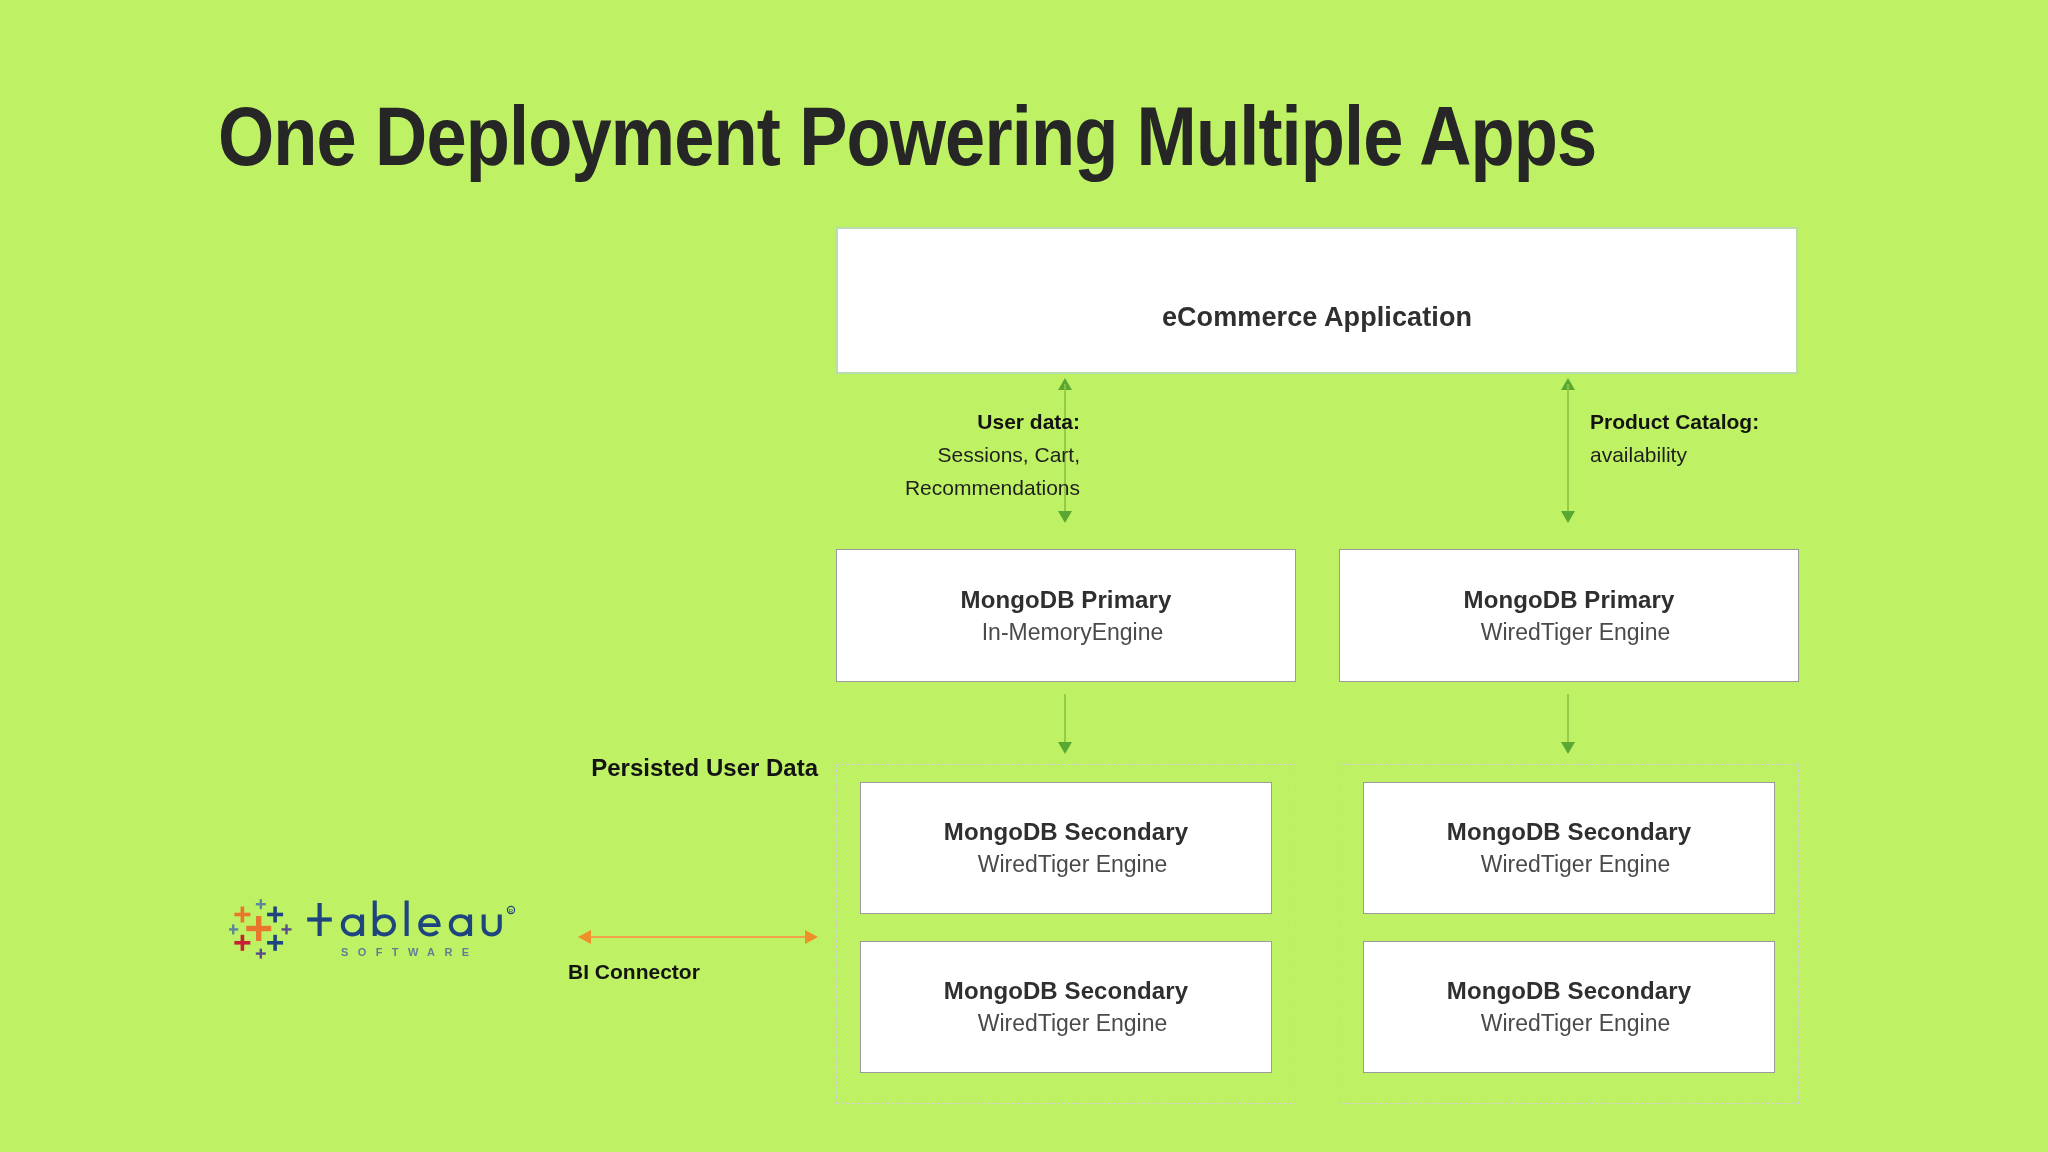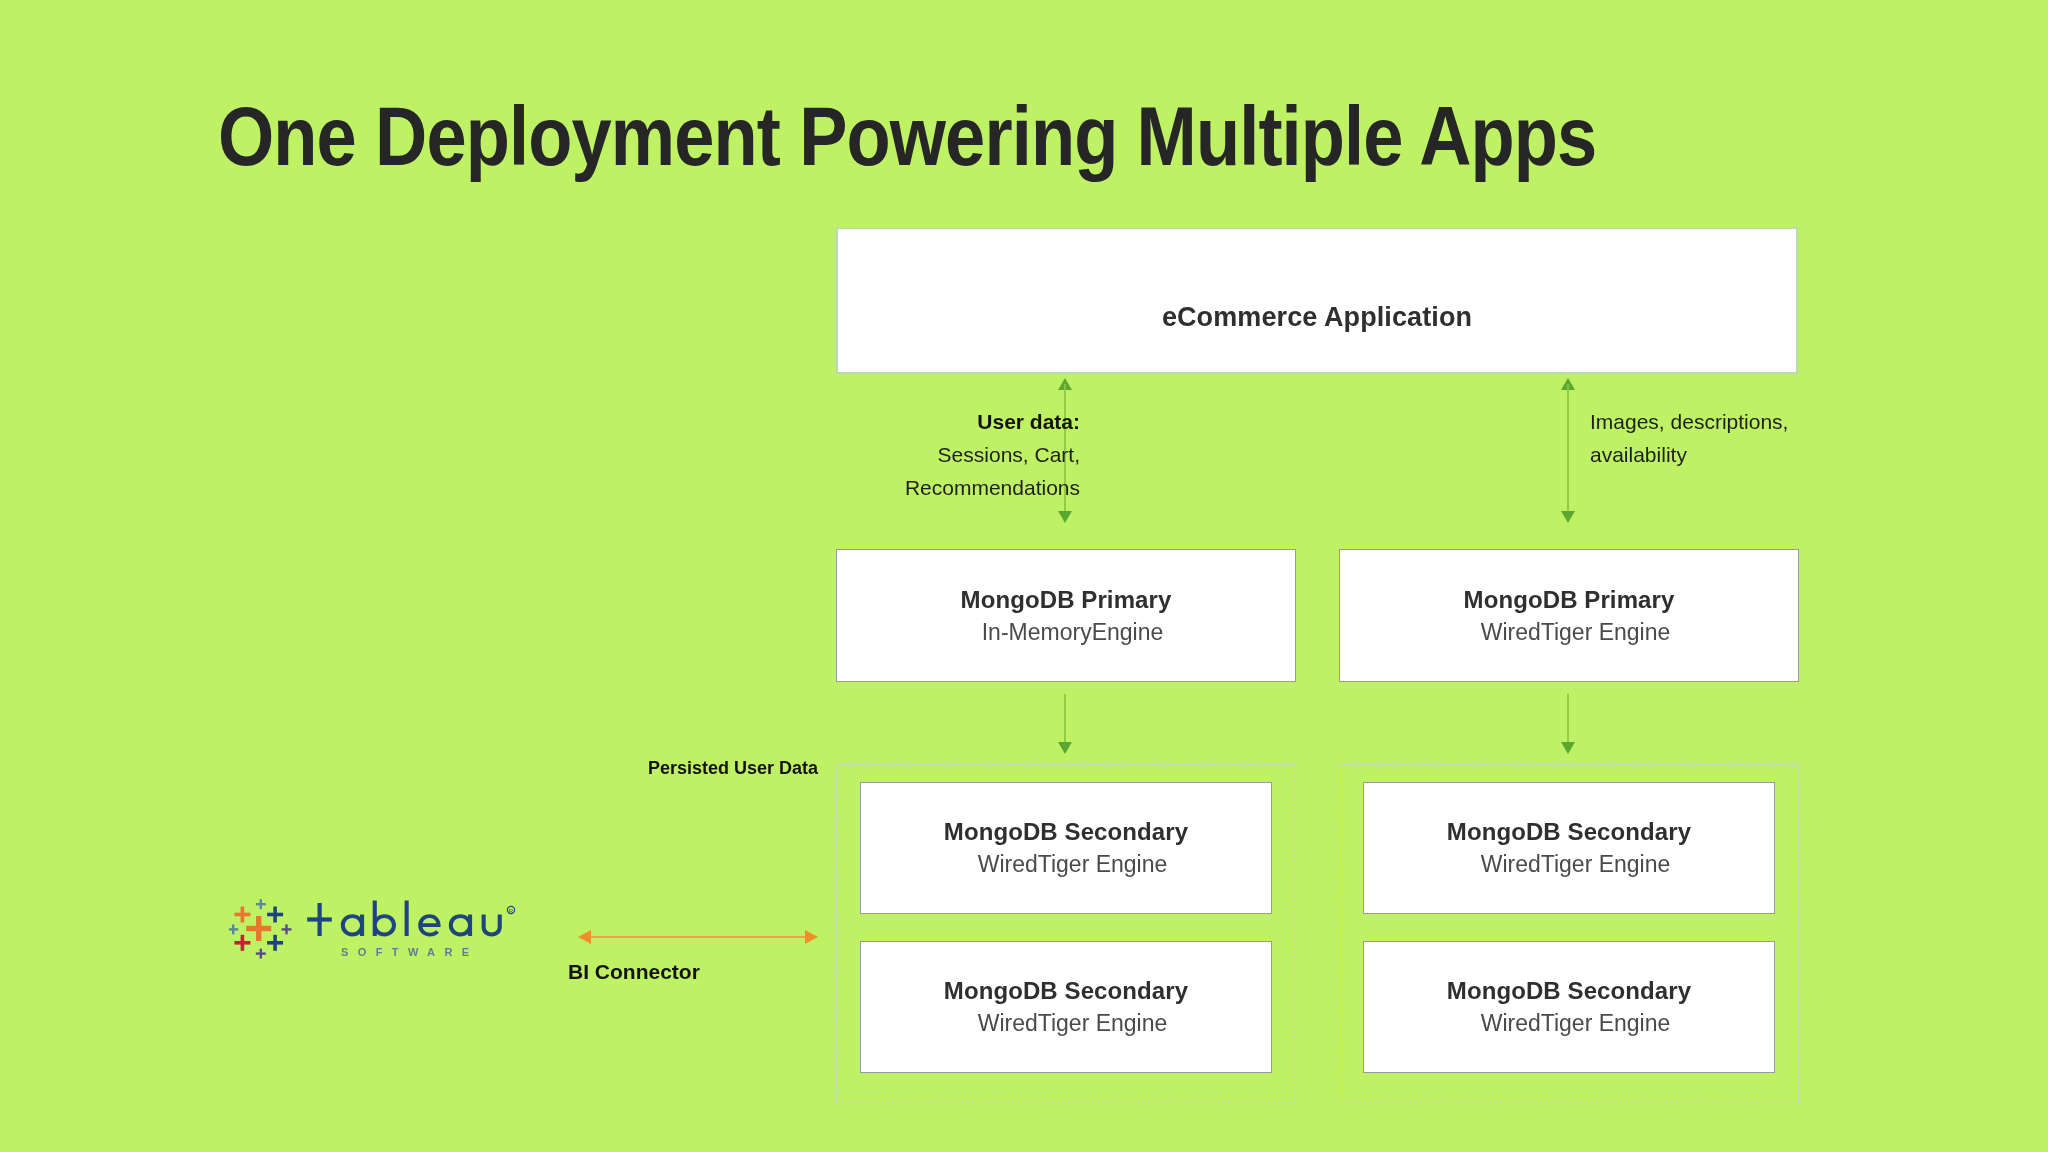--- a/index.html
+++ b/index.html
@@ -177,21 +177,21 @@
   #arrow-pri-left  .shaft,
   #arrow-pri-right .shaft { top: 0; bottom: 6px; }
 
   
   #persisted-label {
     position: absolute;
     left: 560px;
     top: 755px;
     width: 258px;
     text-align: right;
-    font-size: 18px;
+    font-size: 24px;
     font-weight: bold;
     color: #131313;
     line-height: 26px;
   }
 
   
   #bi-arrow {
     position: absolute;
     left: 578px;
     top: 928px;
@@ -290,21 +290,21 @@
     <div class="head-down"></div>
   </div>
 
   <div id="annot-user" class="annot">
     <div class="head">User data:</div>
     <div>Sessions, Cart,</div>
     <div>Recommendations</div>
   </div>
 
   <div id="annot-catalog" class="annot">
-    <div>Images, descriptions,</div>
+    <div class="head">Product Catalog:</div>
     <div>availability</div>
   </div>
 
   <div id="primary-left" class="box primary-box">
     <div class="line1">MongoDB Primary</div>
     <div class="line2">In-MemoryEngine</div>
   </div>
   <div id="primary-right" class="box primary-box">
     <div class="line1">MongoDB Primary</div>
     <div class="line2">WiredTiger Engine</div>

